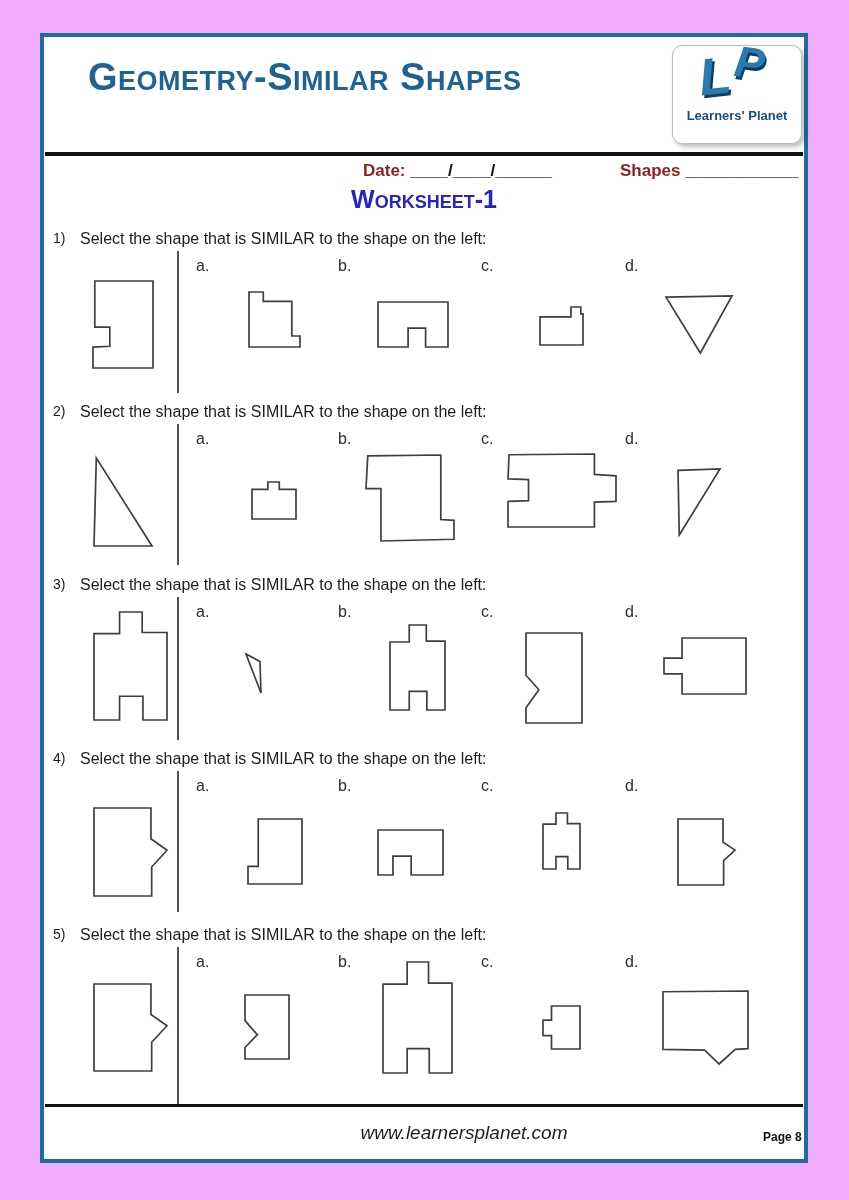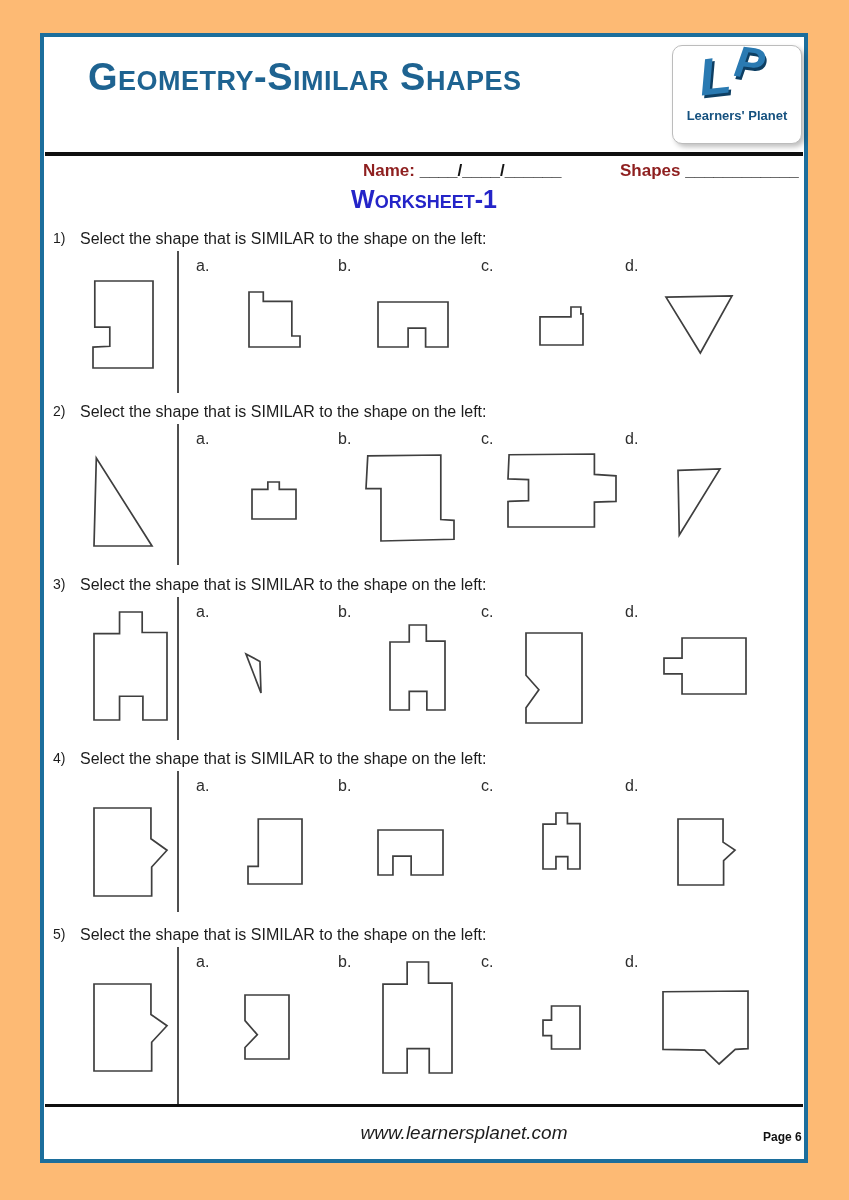--- a/index.html
+++ b/index.html
@@ -1,17 +1,17 @@
 <!DOCTYPE html>
 <html><head>
 <meta charset="utf-8">
 <style>
   html,body { margin:0; padding:0; background:#fff; }
   .canvas {
-    position:relative; width:849px; height:1200px; background:#fdba74;
+    position:relative; width:849px; height:1200px; background:#f0abfc;
     font-family:"Liberation Sans", sans-serif; overflow:hidden;
   }
   .page-frame {
     position:absolute; left:40px; top:33px; width:760px; height:1122px;
     border:4px solid var(--accent,#1c6e9c); background:#fff;
   }
   .doc-title {
     position:absolute; left:88px; top:56px; width:580px;
     font-size:38px; font-weight:bold; font-variant:small-caps;
     letter-spacing:0.5px; color:var(--titleblue,#1e6391); white-space:nowrap;
@@ -67,21 +67,21 @@
 
   <div class="logo-box">
     <span class="lp-l">L</span>
     <span class="lp-p">P</span>
     <div class="logo-text">Learners' Planet</div>
   </div>
 
   <div class="rule rule-top"></div>
 
   <div class="meta-field" style="left:363px;">
-    <span class="meta-label">Name:</span>
+    <span class="meta-label">Date:</span>
     <span class="meta-blank"> ____/____/______</span>
   </div>
   <div class="meta-field" style="left:620px;">
     <span class="meta-label">Shapes</span>
     <span class="meta-blank">____________</span>
   </div>
 
   <div class="ws-title">Worksheet-1</div>
 
   <div id="questions">
@@ -192,14 +192,14 @@
       <svg class="shape-svg" viewBox="0 0 100 100" preserveAspectRatio="none" style="left: 663px; top: 991px; width: 85px; height: 73px;">
         <polygon points="0,1 100,0 100,79 85,80 66,100 49,81 0,80"></polygon>
       </svg>
       <svg class="shape-svg" viewBox="0 0 100 100" preserveAspectRatio="none" style="left: 94px; top: 984px; width: 73px; height: 87px;">
         <polygon points="0,0 78,0 78,35 100,48 79,67 79,100 0,100"></polygon>
       </svg>
     </div>
 
   <div class="rule rule-bottom"></div>
   <div class="footer-site">www.learnersplanet.com</div>
-  <div class="footer-page">Page 6</div>
+  <div class="footer-page">Page 8</div>
 </div>
 
 </body></html>

